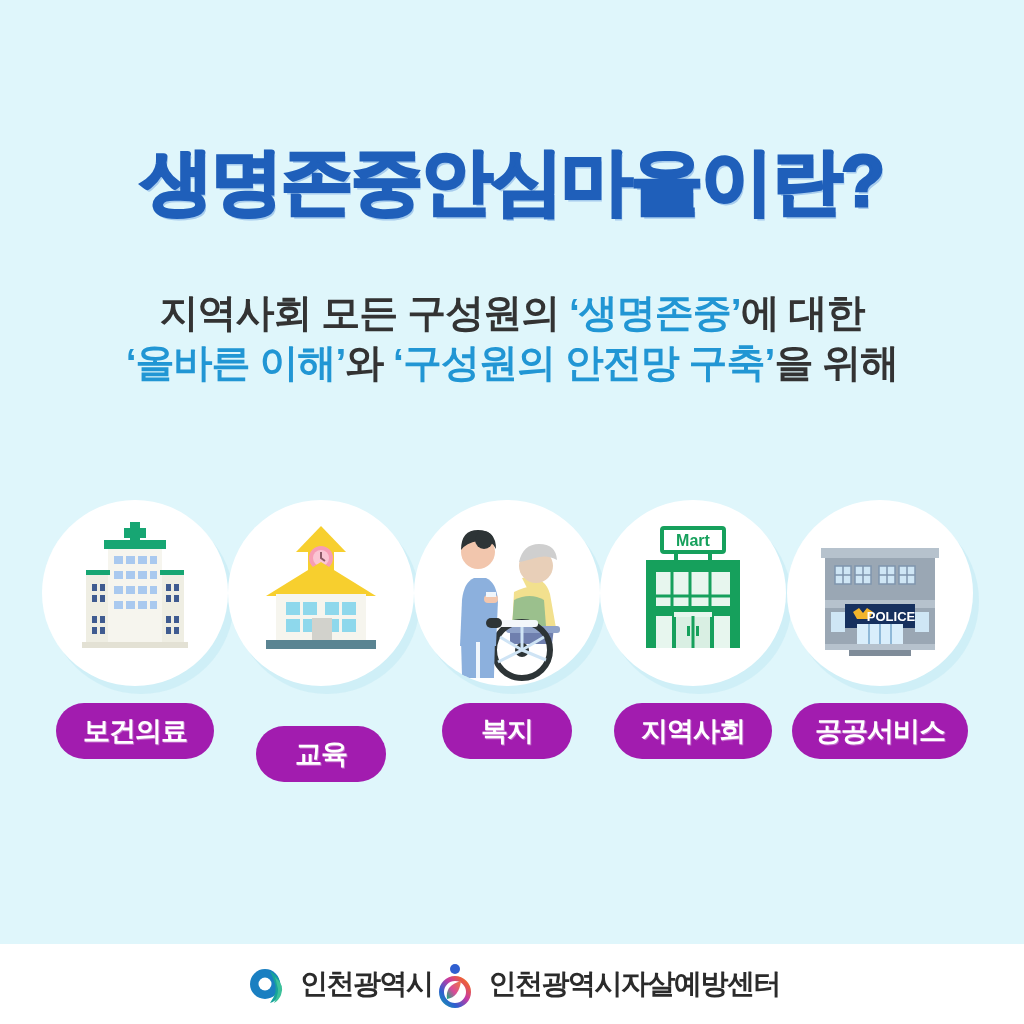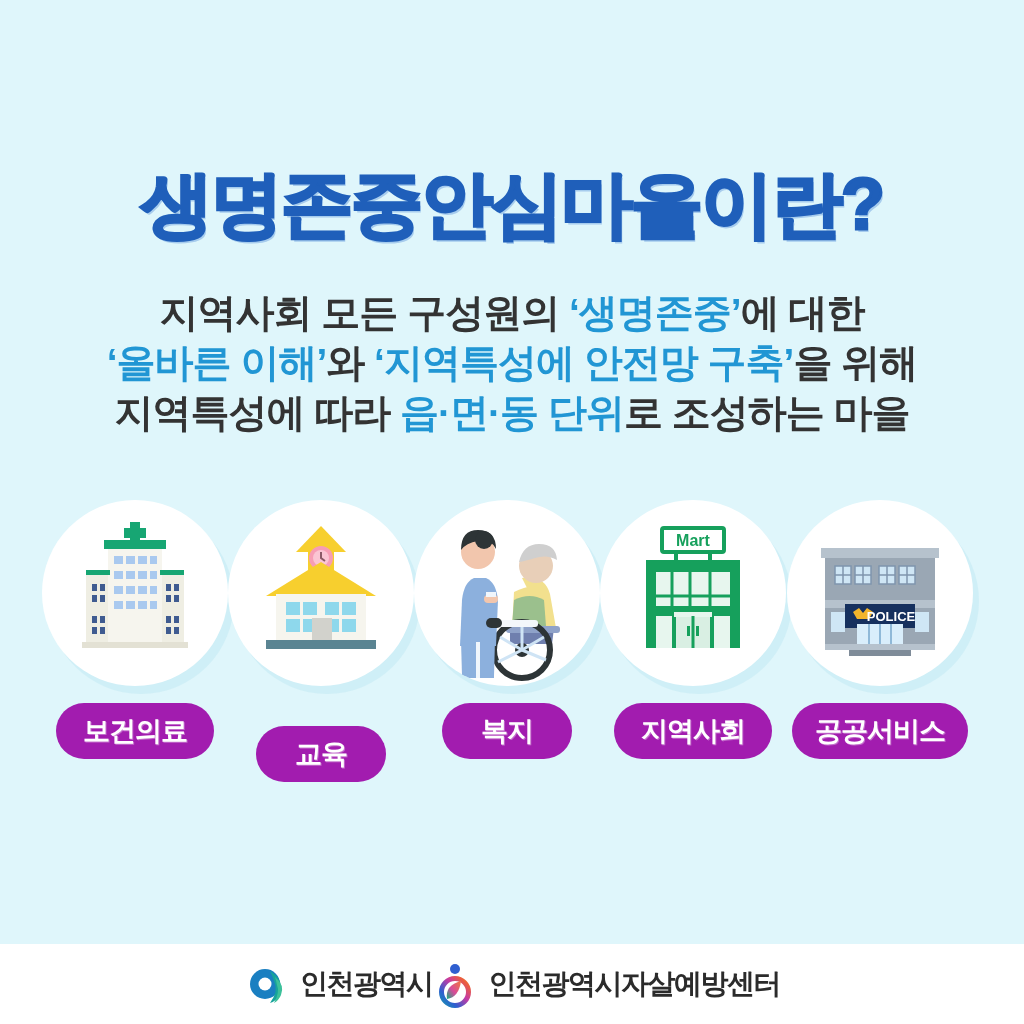--- a/index.html
+++ b/index.html
@@ -5,21 +5,21 @@
   html,body{margin:0;padding:0;}
   body{
     width:1024px;height:1024px;overflow:hidden;
     background:#dff6fb;
     font-family:"Liberation Sans","DejaVu Sans",sans-serif;
     position:relative;
   }
   .card{position:absolute;inset:0;background:#dff6fb;}
 
   
-  .title-wrap{position:absolute;top:168px;left:0;width:1024px;text-align:center;}
+  .title-wrap{position:absolute;top:145px;left:0;width:1024px;text-align:center;}
   .title{
     font-size:72px;font-weight:bold;letter-spacing:-2px;
     color:#1f5fba;line-height:1;
     -webkit-text-stroke:3px #1f5fba;
     text-shadow:0 0 2px #9bc4ea, 2px 3px 0 rgba(120,170,225,.55);
   }
 
   
   .body-wrap{position:absolute;top:288px;left:0;width:1024px;text-align:center;}
   .body-line{
@@ -61,22 +61,21 @@
 <body>
 
 <div class="card">
 
   <div class="title-wrap">
     <div class="title">생명존중안심마을이란?</div>
   </div>
 
   <div class="body-wrap">
     <div class="body-line"><span>지역사회 모든 구성원의 </span><span class="hl">‘생명존중’</span><span>에 대한</span></div>
-    <div class="body-line"><span class="hl">‘올바른 이해’</span><span>와 </span><span class="hl">‘지역특성에 안전망 구축’</span><span>을 위해</span></div>
-    <div class="body-line"><span>지역특성에 따라 </span><span class="hl">읍·면·동 단위</span><span>로 조성하는 마을</span></div>
+    <div class="body-line"><span class="hl">‘올바른 이해’</span><span>와 </span><span class="hl">‘구성원의 안전망 구축’</span><span>을 위해</span></div>
   </div>
 
   <div class="circles">
 
     <div class="circle-cell" style="left: 42px;">
       <div class="circle">
         <svg viewBox="0 0 186 186">
           <rect x="44" y="74" width="98" height="74" fill="#efeee3"></rect>
           <rect x="66" y="44" width="54" height="104" fill="#f6f5ee"></rect>
           <rect x="62" y="40" width="62" height="9" fill="#17a673"></rect>

